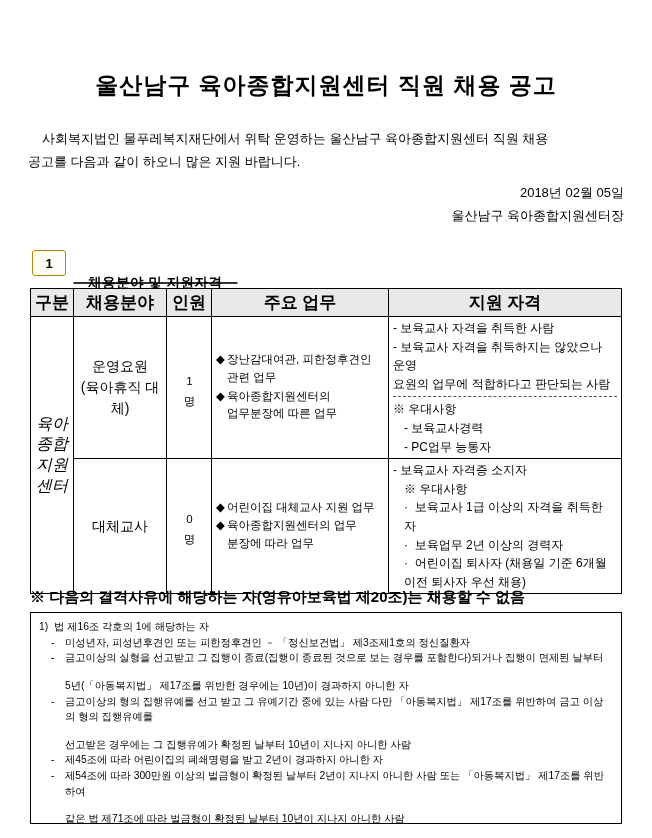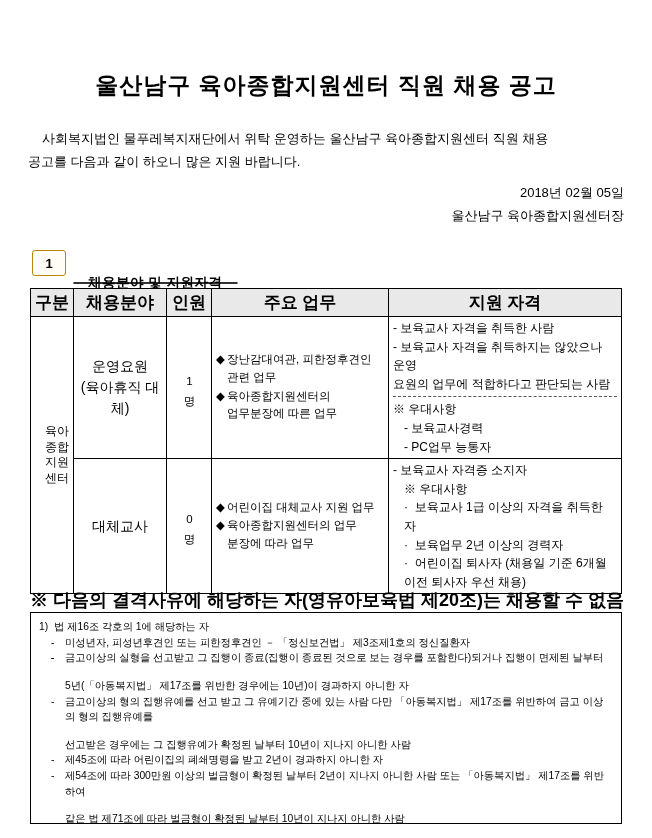--- a/index.html
+++ b/index.html
@@ -105,24 +105,25 @@
     vertical-align: middle;
   }
   table.maintable th {
     background: #e9e9e9;
     font-weight: bold;
     text-align: center;
     height: 20px;
     font-size: 17px;
   }
   .vert-cell {
-    text-align: right;
+    text-align: center;
     width: 34px;
     line-height: 1.35;
-    font-size: 12px;
+    font-size: 16px;
+    font-style: italic;
   }
   .job-cell {
     text-align: center;
     width: 84px;
     font-size: 14px;
     line-height: 1.5;
   }
   .count-cell {
     text-align: center;
     width: 36px;
@@ -162,21 +163,21 @@
   .sub-ind { padding-left: 11px; display:block; }
   .dashline {
     border-top: 1px dashed #555;
     margin: 3px 0 3px 0;
     height: 0;
   }
   .note-line {
     position: absolute;
     top: 588px;
     left: 30px;
-    font-size: 18px;
+    font-size: 15px;
     font-weight: bold;
   }
   .disq-box {
     position: absolute;
     top: 612px;
     left: 30px;
     width: 592px;
     height: 212px;
     border: 1px solid #000;
     box-sizing: border-box;

